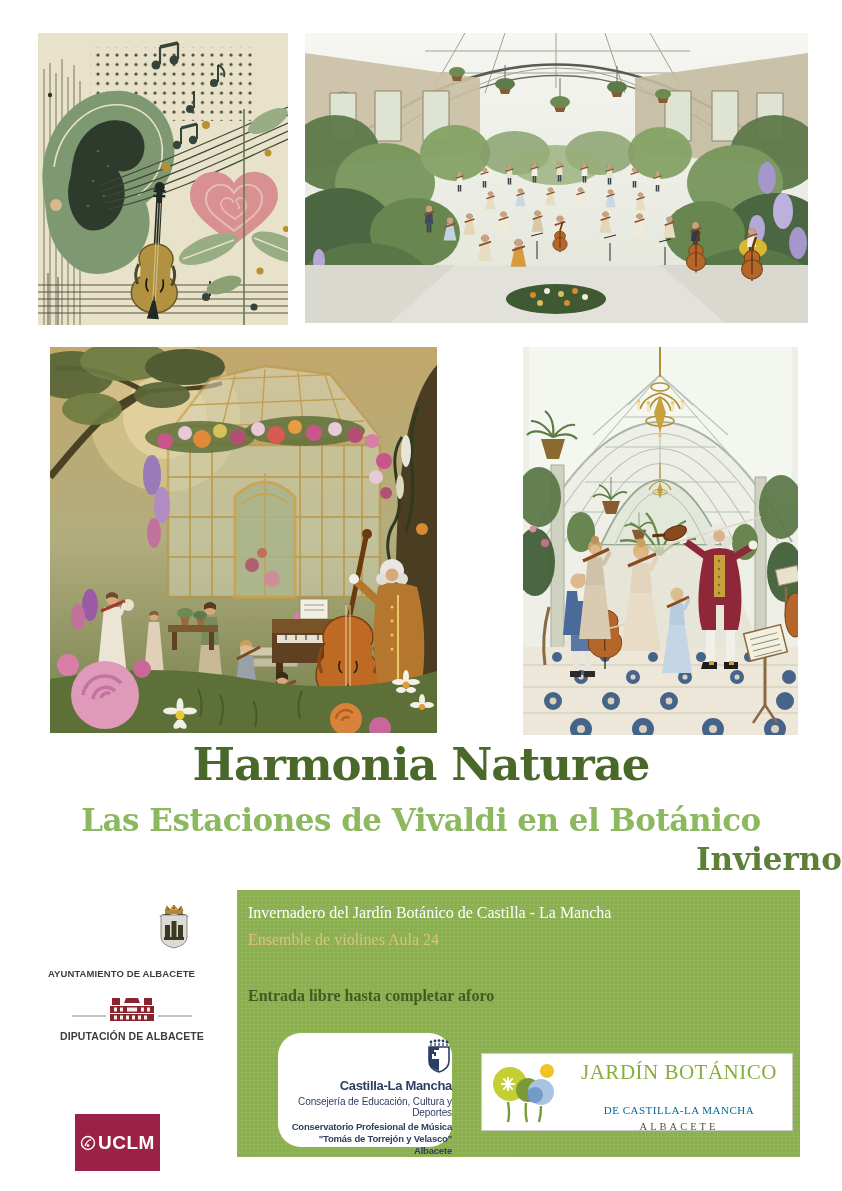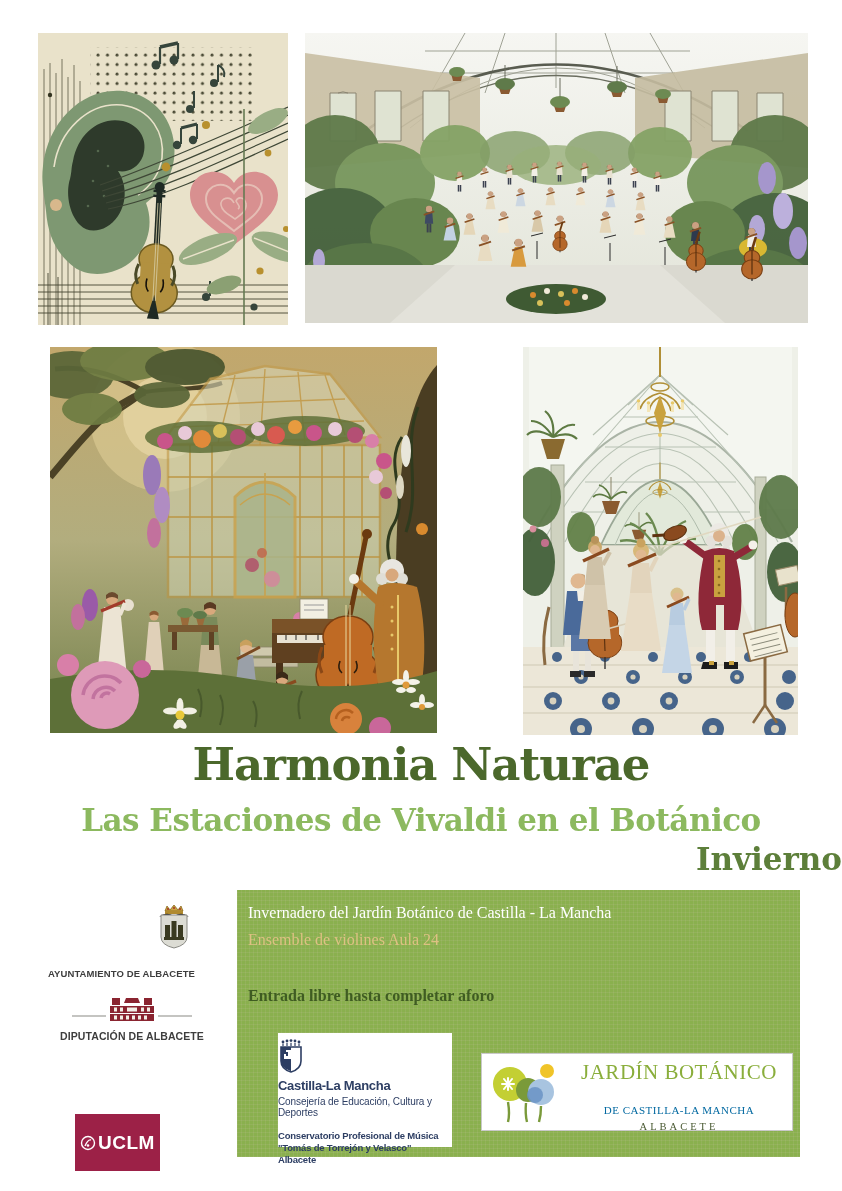--- a/index.html
+++ b/index.html
@@ -23,25 +23,25 @@
                      repeating-linear-gradient(90deg,rgba(224,199,199,.10) 0 1px,transparent 1px 4px);}
   .infobox .line{position:absolute;left:11px;width:545px;font-family:"Liberation Serif",serif;
                  font-size:16px;line-height:27px;white-space:pre;}
   .l-venue{top:9px;color:#ffffff;}
   .l-ensemble{top:36px;color:#ddc183;}
   .l-date{top:64px;color:#fdfdf6;}
   .l-admission{top:92px;color:#3f5c22;font-weight:bold;font-size:21px;}
 
   
   .plaque{background:#fff;}
-  .plaque-cons{left:41px;top:143px;width:174px;height:114px;text-align:left;
-               font-family:"Liberation Sans",sans-serif;color:#2d3e63;}
+  .plaque-cons{left:41px;top:143px;width:174px;height:114px;text-align:right;
+               font-family:"Liberation Sans",sans-serif;color:#2d3e63;border-radius:23px;}
   .plaque-cons .r1{font-weight:bold;font-size:13px;margin-top:1px;letter-spacing:-0.3px;}
   .plaque-cons .r2{font-size:10px;letter-spacing:-0.1px;margin-top:3px;}
-  .plaque-cons .r3{font-weight:bold;font-size:9.5px;letter-spacing:-0.2px;margin-top:12px;line-height:1.25;}
+  .plaque-cons .r3{font-weight:bold;font-size:9.5px;letter-spacing:-0.2px;margin-top:3px;line-height:1.25;}
   .plaque-jb{left:244px;top:163px;width:310px;height:76px;border:1px solid #c9c9c9;}
   .jb-text{position:absolute;left:88px;top:6px;width:218px;text-align:center;
            font-family:"Liberation Serif",serif;}
   .jb-text .n1{color:#8aae3c;font-size:21px;letter-spacing:0.5px;}
   .jb-text .n2{color:#0369a1;font-size:11px;letter-spacing:0.5px;margin-top:19px;}
   .jb-text .n3{color:#4a5a33;font-size:10.5px;letter-spacing:3px;margin-top:5px;}
 
   
   .sp-ayto{left:45px;top:903px;width:150px;text-align:right;}
   .sp-dipu{left:40px;top:997px;width:160px;text-align:center;margin-left:12px;}

